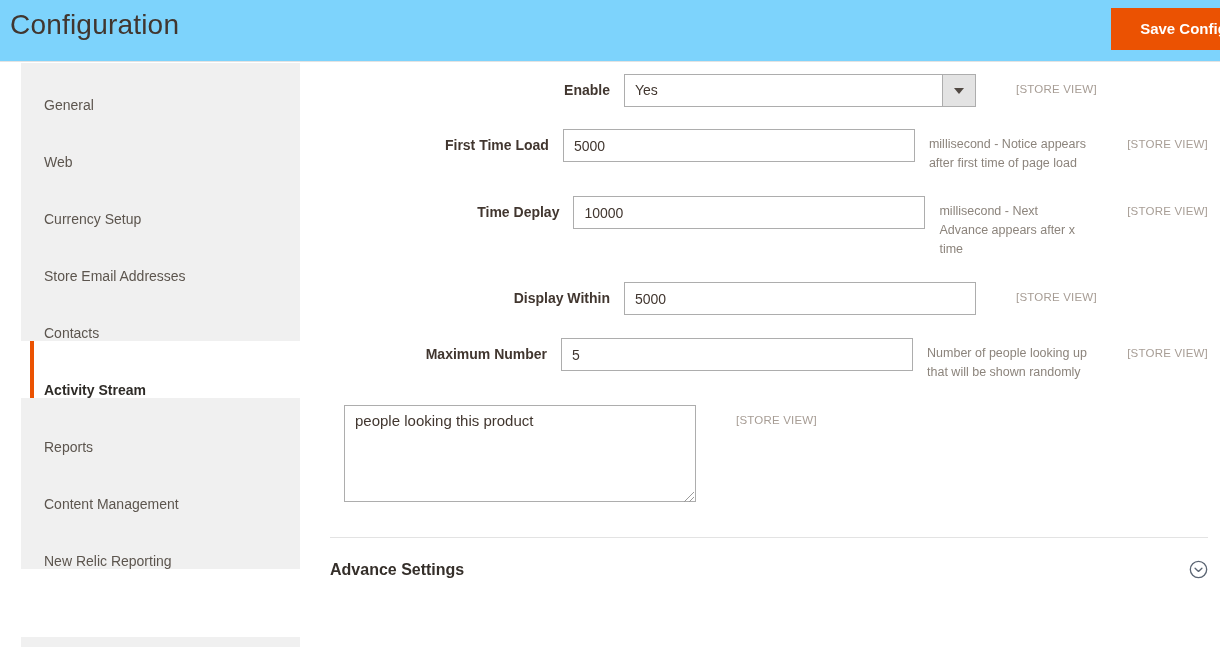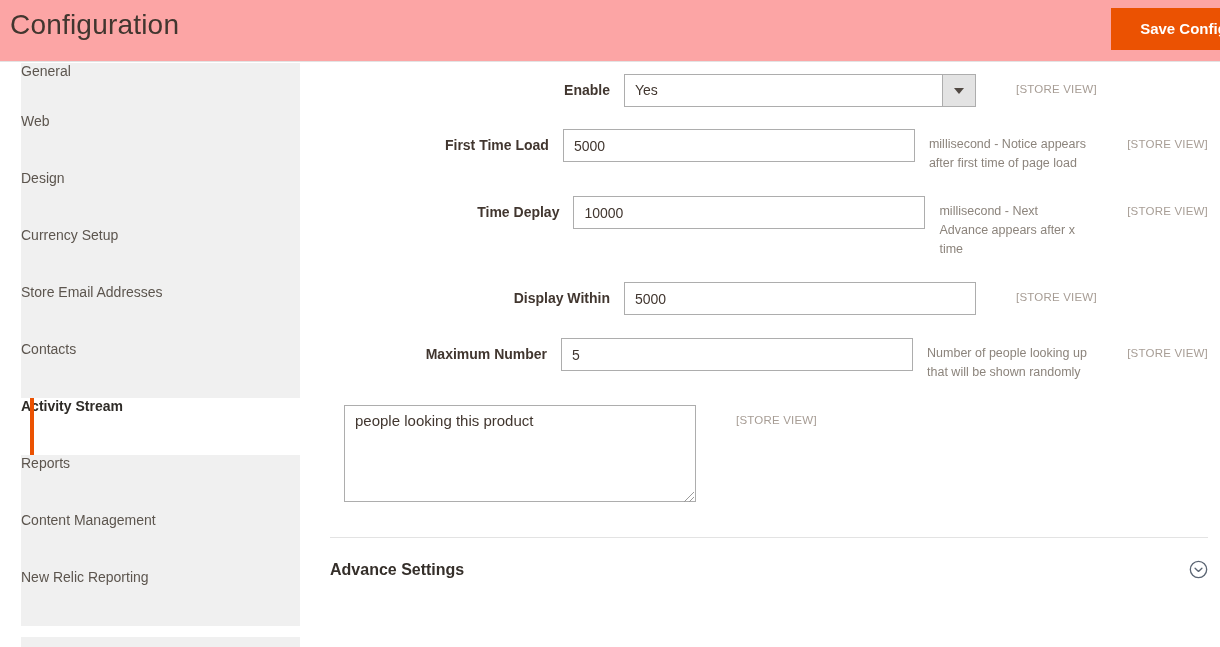--- a/index.html
+++ b/index.html
@@ -7,21 +7,21 @@
     width: 1220px; height: 647px;
     overflow: hidden;
     background: #ffffff;
     font-family: "Liberation Sans", "DejaVu Sans", sans-serif;
     color: #41362f;
   }
 
   
   .page-header {
     position: absolute; top: 0; left: 0; width: 1220px; height: 62px;
-    background: #fca5a5;
+    background: #7dd3fc;
     border-bottom: 1px solid #e3e3e3;
     z-index: 5;
   }
   .page-title {
     position: absolute; left: 10px; top: 9px;
     font-size: 28px; font-weight: 400; color: #41362f;
     letter-spacing: 0.2px;
   }
   .save-btn {
     position: absolute; left: 1111px; top: 8px;
@@ -33,21 +33,22 @@
     cursor: pointer;
   }
 
   
   .sidebar {
     position: absolute; left: 21px; top: 63px; width: 279px;
     background: #f0f0f0;
   }
   .nav-item {
     height: 57px;
-    display: flex; align-items: flex-start;
+    display: flex; align-items: flex-end;
+    padding-left: 23px;
     font-size: 14px; color: #5c554e;
     cursor: pointer;
     position: relative;
   }
   .nav-item:first-child { height: 50px; }
   .nav-item.active {
     background: #ffffff;
     font-weight: 700; color: #2e2b27;
   }
   .nav-item.active::before {
@@ -166,23 +167,20 @@
 </div>
 
 <nav class="sidebar">
   <div class="nav-item">
       <span>General</span>
     </div>
   <div class="nav-item">
       <span>Web</span>
     </div>
   <div class="nav-item">
-      <span>Design</span>
-    </div>
-  <div class="nav-item">
       <span>Currency Setup</span>
     </div>
   <div class="nav-item">
       <span>Store Email Addresses</span>
     </div>
   <div class="nav-item">
       <span>Contacts</span>
     </div>
   <div class="nav-item active">
       <span>Activity Stream</span>

